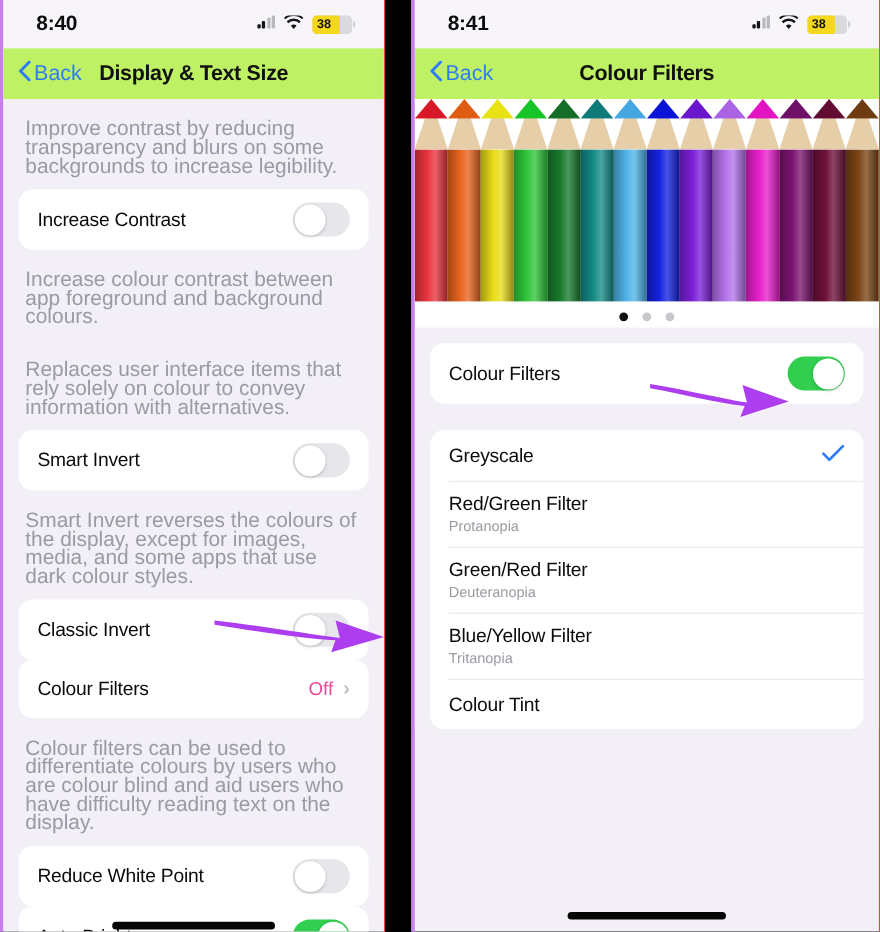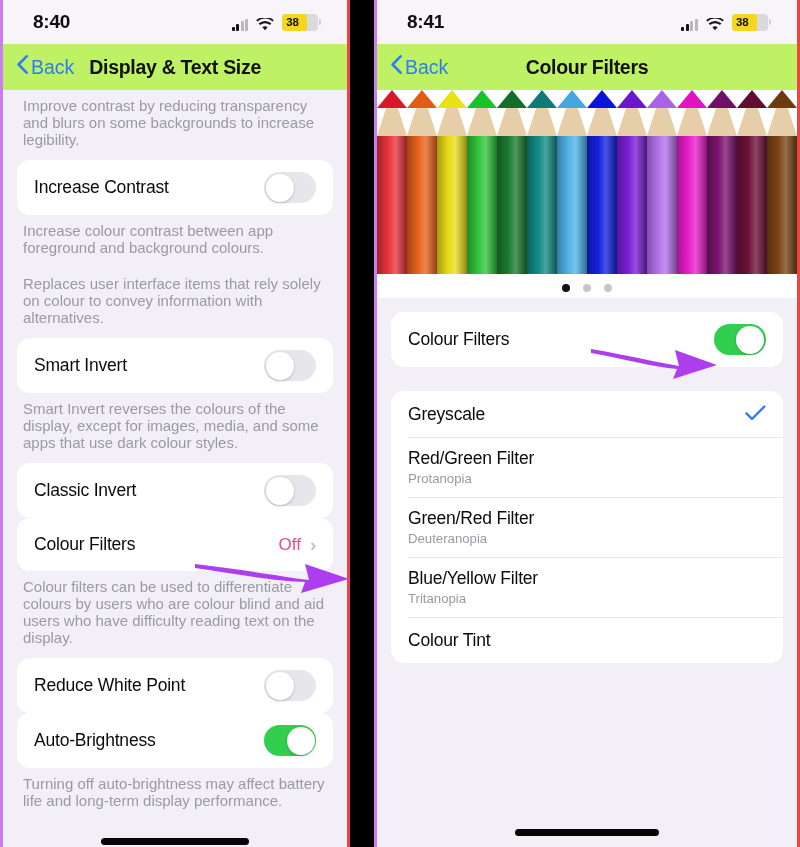--- a/index.html
+++ b/index.html
@@ -17,39 +17,39 @@
     gap: 0;
   }
 
   
   .phone {
     position: relative;
     height: 847px;
     background: #f2eff7;
     overflow: hidden;
     border-left: 3px solid #c97ef0;
-    border-right: 3px solid #ef4444;
+    border-right: 1px solid #ef4444;
   }
   .phone.left  { width: 383px; margin-right: 0; }
   .gapcol { width: 26px; height: 847px; background: #000; }
   .phone.right { width: 466px; }
 
   
   .statusbar {
     height: 44px;
     display: flex; align-items: center;
     justify-content: space-between;
     padding: 0 26px 0 30px;
     background: #f7f5fa;
   }
   .sb-time {
     font-size: 19px; font-weight: bold; color: #0d0d0d;
     letter-spacing: -0.2px;
   }
-  .sb-right { display: flex; align-items: flex-end; gap: 8px; }
+  .sb-right { display: flex; align-items: flex-start; gap: 8px; }
   .sig { display: flex; align-items: flex-end; gap: 1.5px; height: 12px; }
   .sig i { width: 3px; background: #151515; border-radius: 1px; display: block; }
   .sig i:nth-child(1){ height: 4px; }
   .sig i:nth-child(2){ height: 7px; }
   .sig i:nth-child(3){ height: 10px; background:#b9b9bd; }
   .sig i:nth-child(4){ height: 12px; background:#b9b9bd; }
   .wifi { position: relative; width: 18px; height: 13px; }
   .wifi svg { display:block; }
   .batt {
     display: flex; align-items: center;
@@ -104,23 +104,24 @@
 
   
   .body {
     background: #f2eff7;
     padding: 0 14px;
     height: calc(847px - 90px);
     overflow: hidden;
     position: relative;
   }
   .footnote {
-    font-size: 15px; line-height: 17px;
+    font-size: 19px; line-height: 17px;
     color: #9a9aa2;
     padding: 7px 6px 12px 6px;
+    margin-top: 12px;
   }
   .card {
     background: #fff;
     border-radius: 13px;
     overflow: hidden;
   }
   .row {
     display: flex; align-items: center;
     justify-content: space-between;
     min-height: 53px;

